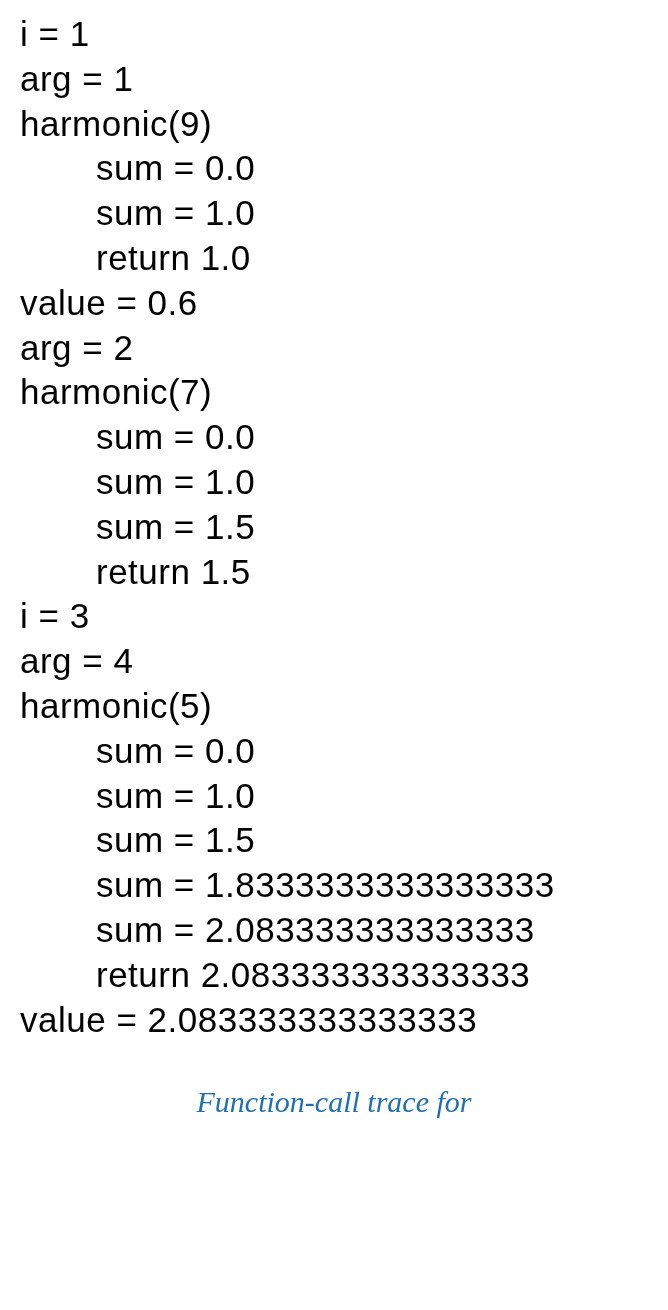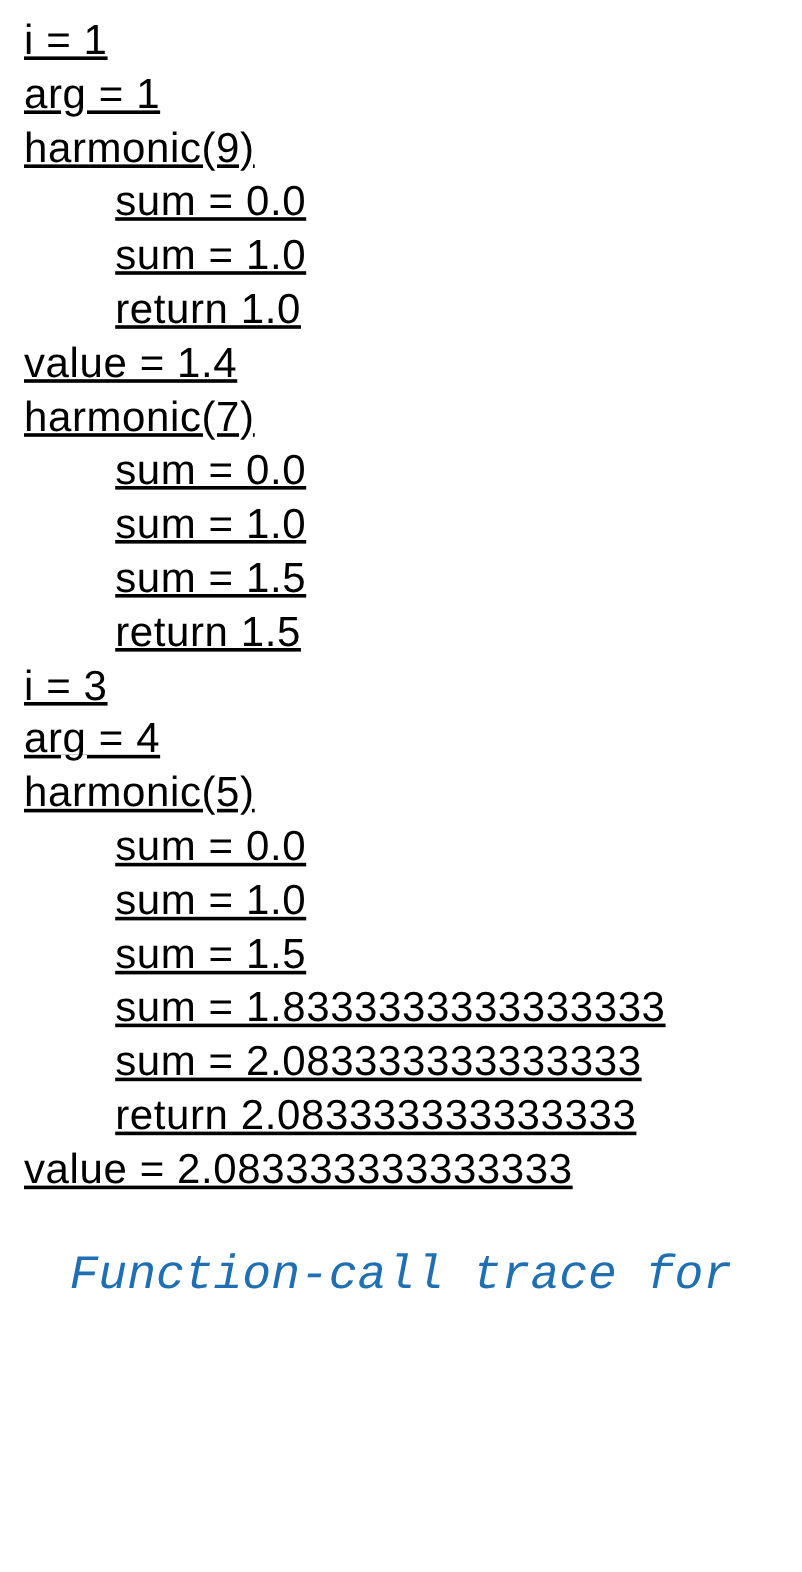--- a/index.html
+++ b/index.html
@@ -13,34 +13,33 @@
       width: 668px;
       height: 1310px;
       padding: 12px 20px;
     }
     .trace {
       font-size: 35px;
       line-height: 1.28;
       color: #000000;
       font-family: "Lucida Sans", "Lucida Grande", "Lucida Sans Unicode", Verdana, sans-serif;
       letter-spacing: 0.5px;
-      text-decoration: underline;
     }
     .trace .line {
       white-space: pre;
     }
     .trace .indent {
       padding-left: 76px;
     }
     .caption {
       margin-top: 40px;
       text-align: center;
       color: #1f6fb2;
-      font-family: Liberation Mono, monospace;
-      font-size: 40px;
+      font-family: Liberation Serif, serif;
+      font-size: 30px;
       line-height: 1.3;
     }
     .caption .italic {
       font-style: italic;
       font-weight: 500;
     }
     .caption .bolditalic {
       font-style: italic;
       font-weight: 700;
     }
@@ -48,21 +47,22 @@
 </head>
 <body>
 
 <div class="trace" id="trace-container">
     <div class="line">i = 1</div>
     <div class="line">arg = 1</div>
     <div class="line">harmonic(9)</div>
     <div class="line indent">sum = 0.0</div>
     <div class="line indent">sum = 1.0</div>
     <div class="line indent">return 1.0</div>
-    <div class="line">value = 1.4</div>
+    <div class="line">value = 0.6</div>
+    <div class="line">arg = 2</div>
     <div class="line">harmonic(7)</div>
     <div class="line indent">sum = 0.0</div>
     <div class="line indent">sum = 1.0</div>
     <div class="line indent">sum = 1.5</div>
     <div class="line indent">return 1.5</div>
     <div class="line">i = 3</div>
     <div class="line">arg = 4</div>
     <div class="line">harmonic(5)</div>
     <div class="line indent">sum = 0.0</div>
     <div class="line indent">sum = 1.0</div>

